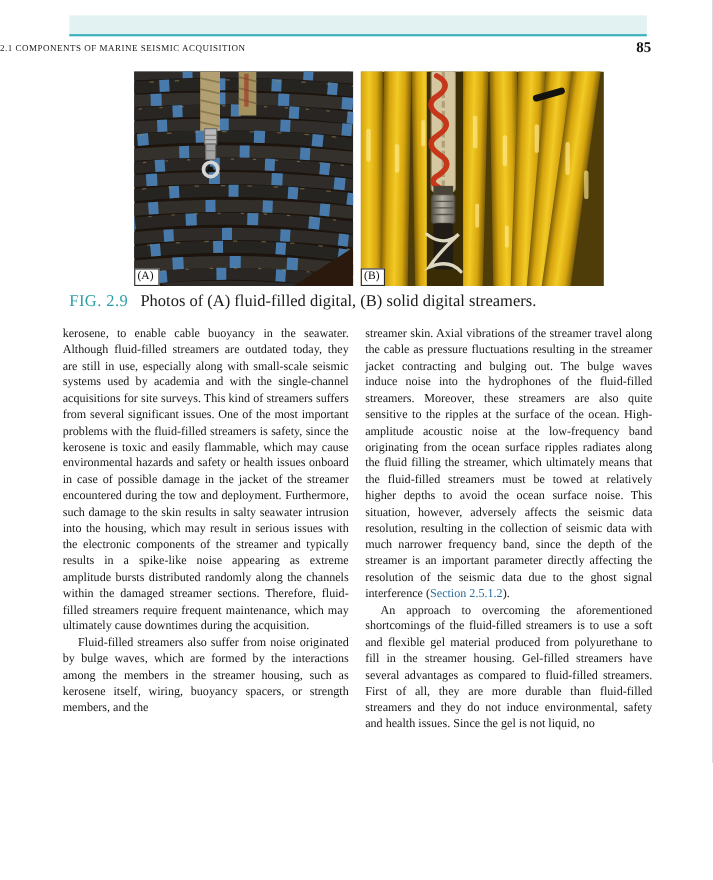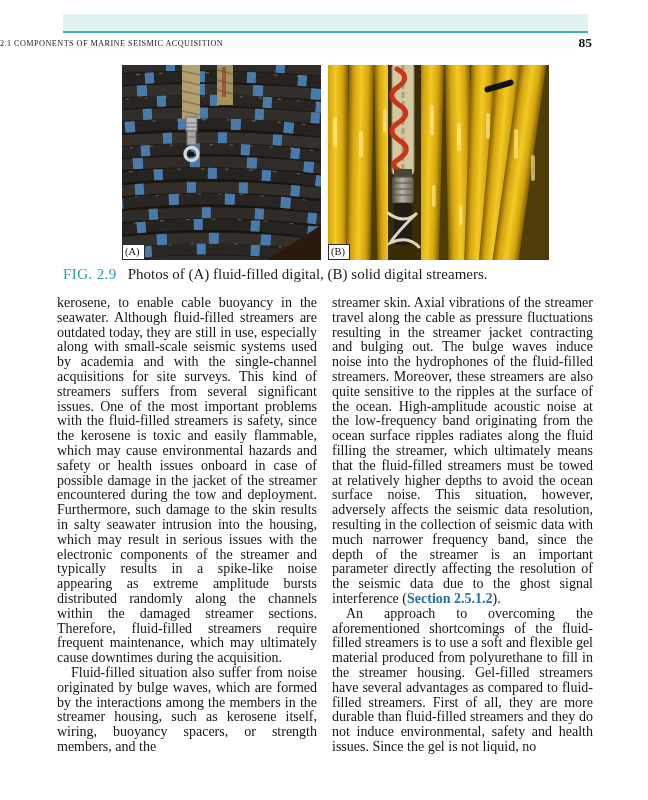--- a/index.html
+++ b/index.html
@@ -37,26 +37,26 @@
   }
   .caption{
     position:absolute;left:63px;top:266px;width:525px;font-size:15px;color:#1b1b1b;
     white-space:nowrap;
   }
   .caption-tag{color:var(--figure-tag);letter-spacing:0.4px;margin-right:11px;}
   .columns{
     position:absolute;left:57px;top:296px;width:536px;display:flex;gap:15px;
   }
   .col{
-    width:260px;font-size:14px;line-height:14.8px;text-align:justify;
+    width:260px;font-size:11px;line-height:14.8px;text-align:justify;
     color:#151515;
   }
   .col p{margin:0;padding:0;}
   .col p.indent{text-indent:14px;}
-  .xref{color:var(--link);cursor:pointer;font-weight:bold;}
+  .xref{color:var(--link);cursor:pointer;}
 </style>
 </head>
 <body>
 
 <div class="page">
 
   <div class="header-band"></div>
   <div class="running-head">2.1 COMPONENTS OF MARINE SEISMIC ACQUISITION</div>
   <div class="page-number">85</div>
 
@@ -183,21 +183,21 @@
     <div class="photo-label">(B)</div>
   </div>
 
   <div class="caption">
     <span class="caption-tag">FIG. 2.9</span><span>Photos of (A) fluid-filled digital, (B) solid digital streamers.</span>
   </div>
 
   <div class="columns">
     <div class="col">
       <p>kerosene, to enable cable buoyancy in the seawater. Although fluid-filled streamers are outdated today, they are still in use, especially along with small-scale seismic systems used by academia and with the single-channel acquisitions for site surveys. This kind of streamers suffers from several significant issues. One of the most important problems with the fluid-filled streamers is safety, since the kerosene is toxic and easily flammable, which may cause environmental hazards and safety or health issues onboard in case of possible damage in the jacket of the streamer encountered during the tow and deployment. Furthermore, such damage to the skin results in salty seawater intrusion into the housing, which may result in serious issues with the electronic components of the streamer and typically results in a spike-like noise appearing as extreme amplitude bursts distributed randomly along the channels within the damaged streamer sections. Therefore, fluid-filled streamers require frequent maintenance, which may ultimately cause downtimes during the acquisition.</p>
-      <p class="indent">Fluid-filled situation also suffer from noise originated by bulge waves, which are formed by the interactions among the members in the streamer housing, such as kerosene itself, wiring, buoyancy spacers, or strength members, and the</p>
+      <p class="indent">Fluid-filled streamers also suffer from noise originated by bulge waves, which are formed by the interactions among the members in the streamer housing, such as kerosene itself, wiring, buoyancy spacers, or strength members, and the</p>
     </div>
     <div class="col" style="width:261px;">
       <p><span>streamer skin. Axial vibrations of the streamer travel along the cable as pressure fluctuations resulting in the streamer jacket contracting and bulging out. The bulge waves induce noise into the hydrophones of the fluid-filled streamers. Moreover, these streamers are also quite sensitive to the ripples at the surface of the ocean. High-amplitude acoustic noise at the low-frequency band originating from the ocean surface ripples radiates along the fluid filling the streamer, which ultimately means that the fluid-filled streamers must be towed at relatively higher depths to avoid the ocean surface noise. This situation, however, adversely affects the seismic data resolution, resulting in the collection of seismic data with much narrower frequency band, since the depth of the streamer is an important parameter directly affecting the resolution of the seismic data due to the ghost signal interference (</span><span class="xref">Section 2.5.1.2</span><span>).</span></p>
       <p class="indent">An approach to overcoming the aforementioned shortcomings of the fluid-filled streamers is to use a soft and flexible gel material produced from polyurethane to fill in the streamer housing. Gel-filled streamers have several advantages as compared to fluid-filled streamers. First of all, they are more durable than fluid-filled streamers and they do not induce environmental, safety and health issues. Since the gel is not liquid, no</p>
     </div>
   </div>
 
 </div>
 
 </body></html>

